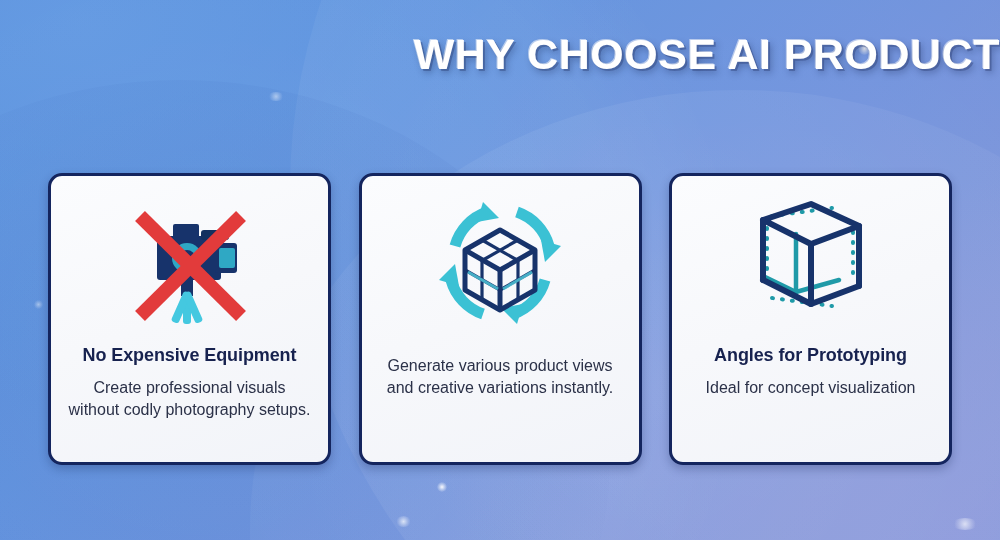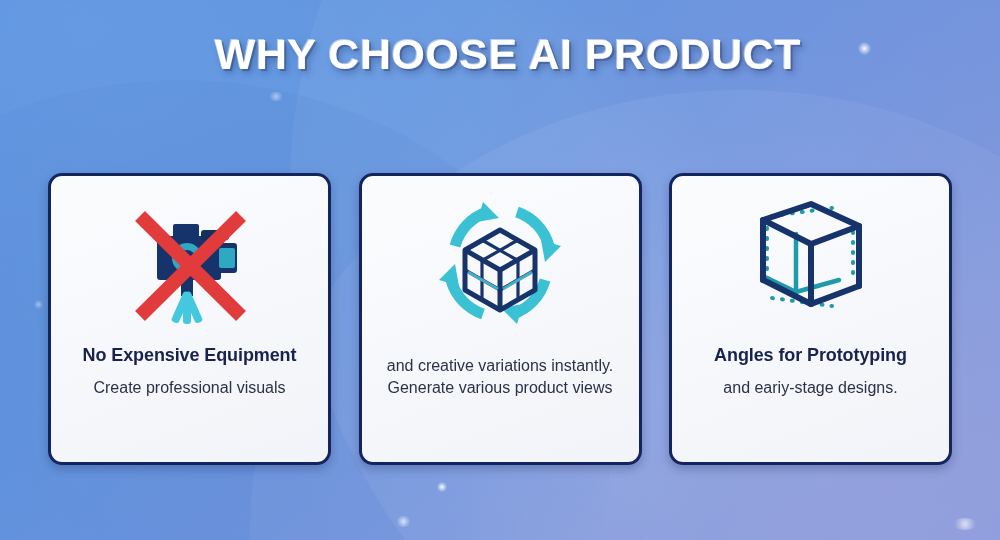--- a/index.html
+++ b/index.html
@@ -52,21 +52,21 @@
     position:absolute;
     border-radius:50%;
     background:radial-gradient(circle, rgba(255,255,255,0.95) 0%, rgba(255,255,255,0.35) 45%, rgba(255,255,255,0) 75%);
     pointer-events:none;
   }
 
   
   .heading {
     position:absolute;
     left:16px; right:0; top:28px;
-    text-align:center;
+    text-align:right;
     color:#ffffff;
     font-size:43px;
     font-weight:bold;
     letter-spacing:0.5px;
     line-height:53px;
     text-shadow:
        2px 2px 0 rgba(26,40,90,0.30),
        3px 4px 7px rgba(20,34,80,0.34),
       -1px -1px 0 rgba(255,255,255,0.55);
   }
@@ -167,20 +167,21 @@
 
           <g stroke="#e23b3b" stroke-width="14" stroke-linecap="butt">
             <line x1="25" y1="28" x2="126" y2="128"></line>
             <line x1="126" y1="28" x2="25" y2="128"></line>
           </g>
         </svg>
       </div>
       <div class="card-title">No Expensive Equipment</div>
       <div class="card-body">
         <span class="bl">Create professional visuals</span>
+        <span class="bl">without codly photography setups.</span>
       </div>
     </div>
 
     <div class="card">
       <div class="card-icon">
         <svg width="150" height="150" viewBox="0 0 150 150">
           <g fill="none" stroke="#3bc1d4" stroke-width="11" stroke-linecap="butt">
             <path d="M 30 58 A 50 50 0 0 1 62 24"></path>
             <path d="M 92 24 A 50 50 0 0 1 124 58"></path>
             <path d="M 120 92 A 50 50 0 0 1 88 126"></path>
@@ -209,22 +210,22 @@
             <line x1="110" y1="82" x2="75" y2="102"></line>
             <line x1="93" y1="72" x2="93" y2="112"></line>
           </g>
           <g stroke="#4fc4d6" stroke-width="3" fill="none" opacity="0.85">
             <line x1="43" y1="84" x2="73" y2="101"></line>
             <line x1="107" y1="84" x2="78" y2="101"></line>
           </g>
         </svg>
       </div>
       <div class="card-body">
+        <span class="bl">Generate various product views</span>
         <span class="bl">and creative variations instantly.</span>
-        <span class="bl">Generate various product views</span>
       </div>
     </div>
 
     <div class="card">
       <div class="card-icon">
         <svg width="150" height="150" viewBox="0 0 150 150">
 
           <g stroke="#1f9aa8" stroke-width="4.5" fill="none" stroke-linecap="round">
             <line x1="60" y1="46" x2="60" y2="104"></line>
             <line x1="60" y1="104" x2="27" y2="88"></line>
@@ -242,18 +243,18 @@
             <polygon points="27,32 75,16 123,38 75,56"></polygon>
             <line x1="27" y1="32" x2="27" y2="92"></line>
             <line x1="123" y1="38" x2="123" y2="98"></line>
             <line x1="75" y1="56" x2="75" y2="116"></line>
             <polyline points="27,92 75,116 123,98"></polyline>
           </g>
         </svg>
       </div>
       <div class="card-title">Angles for Prototyping</div>
       <div class="card-body">
-        <span class="bl">and eariy-stage designs.</span>
+        <span class="bl">Ideal for concept visualization</span>
       </div>
     </div>
 
   </div>
 </div>
 
 </body></html>

